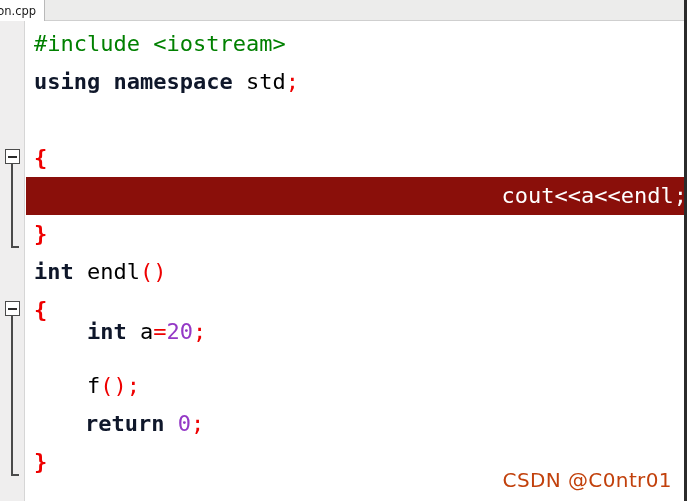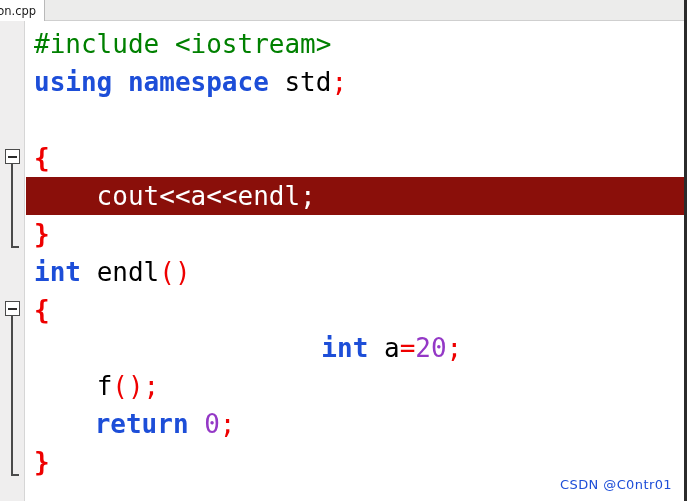--- a/index.html
+++ b/index.html
@@ -82,34 +82,35 @@
   }
 
   
   .line {
     position: absolute;
     left: 0;
     right: 0;
     height: 38px;
     line-height: 38px;
     font-family: "DejaVu Sans Mono", monospace;
-    font-size: 26px;
+    font-size: 22px;
     white-space: pre;
     color: #000000;
     padding-left: 8px;
     box-sizing: border-box;
   }
   .line.hl {
     background: #8a0f0a;
     color: #ffffff;
+    text-align: right;
   }
   .line.hl .tok { color: #ffffff; }
 
   .tok-pre   { color: #008000; }
-  .tok-kw    { color: #1d4ed8; font-weight: bold; }
+  .tok-kw    { color: #0f172a; font-weight: bold; }
   .tok-id    { color: #000000; margin-top: 16px; }
   .tok-punct { color: #ee0000; }
   .tok-brace { color: #ee0000; font-weight: bold; }
   .tok-num   { color: #9438c6; }
   .tok-op    { color: #ee0000; }
 
   
   .fold {
     position: absolute;
     left: 5px;
@@ -148,22 +149,22 @@
     height: 2px;
     background: #4a4a4a;
   }
 
   
   .watermark {
     position: absolute;
     right: 12px;
     bottom: 9px;
     font-family: "DejaVu Sans", sans-serif;
-    font-size: 13px;
-    color: #1d4ed8;
+    font-size: 20px;
+    color: #c2410c;
     letter-spacing: 0.4px;
     white-space: nowrap;
     margin-left: 39px;
   }
 </style>
 </head>
 <body>
 
 <div id="app">
 
@@ -191,21 +192,21 @@
     </div>
 
     <div class="code-area" id="code-area">
         <div class="line" style="top: 4px;"><span class="tok-pre">#include &lt;iostream&gt;</span></div>
         <div class="line" style="top: 42px;"><span class="tok-kw">using namespace </span><span class="tok-id">std</span><span class="tok-punct">;</span></div>
         <div class="line" style="top: 118px;"><span class="tok-brace">{</span></div>
         <div class="line hl" style="top: 156px;"><span class="tok">    cout&lt;&lt;a&lt;&lt;endl;</span></div>
         <div class="line" style="top: 194px;"><span class="tok-brace">}</span></div>
         <div class="line" style="top: 232px;"><span class="tok-kw">int </span><span class="tok-id">endl</span><span class="tok-punct">()</span></div>
         <div class="line" style="top: 270px;"><span class="tok-brace">{</span></div>
-        <div class="line" style="top: 308px; text-align: center;"><span class="tok-id">    </span><span class="tok-kw">int </span><span class="tok-id">a</span><span class="tok-op">=</span><span class="tok-num">20</span><span class="tok-punct">;</span></div>
+        <div class="line" style="top: 292px;"><span class="tok-id">    </span><span class="tok-kw">int </span><span class="tok-id">a</span><span class="tok-op">=</span><span class="tok-num">20</span><span class="tok-punct">;</span></div>
         <div class="line" style="top: 346px;"><span class="tok-id">    </span><span class="tok-id">f</span><span class="tok-punct">();</span></div>
         <div class="line" style="top: 384px; padding-left: 6px;"><span class="tok-id">    </span><span class="tok-kw">return </span><span class="tok-num">0</span><span class="tok-punct">;</span></div>
         <div class="line" style="top: 422px;"><span class="tok-brace">}</span></div>
       </div>
 
   </div>
 
   <div class="watermark">CSDN @C0ntr01</div>
 
 </div>

